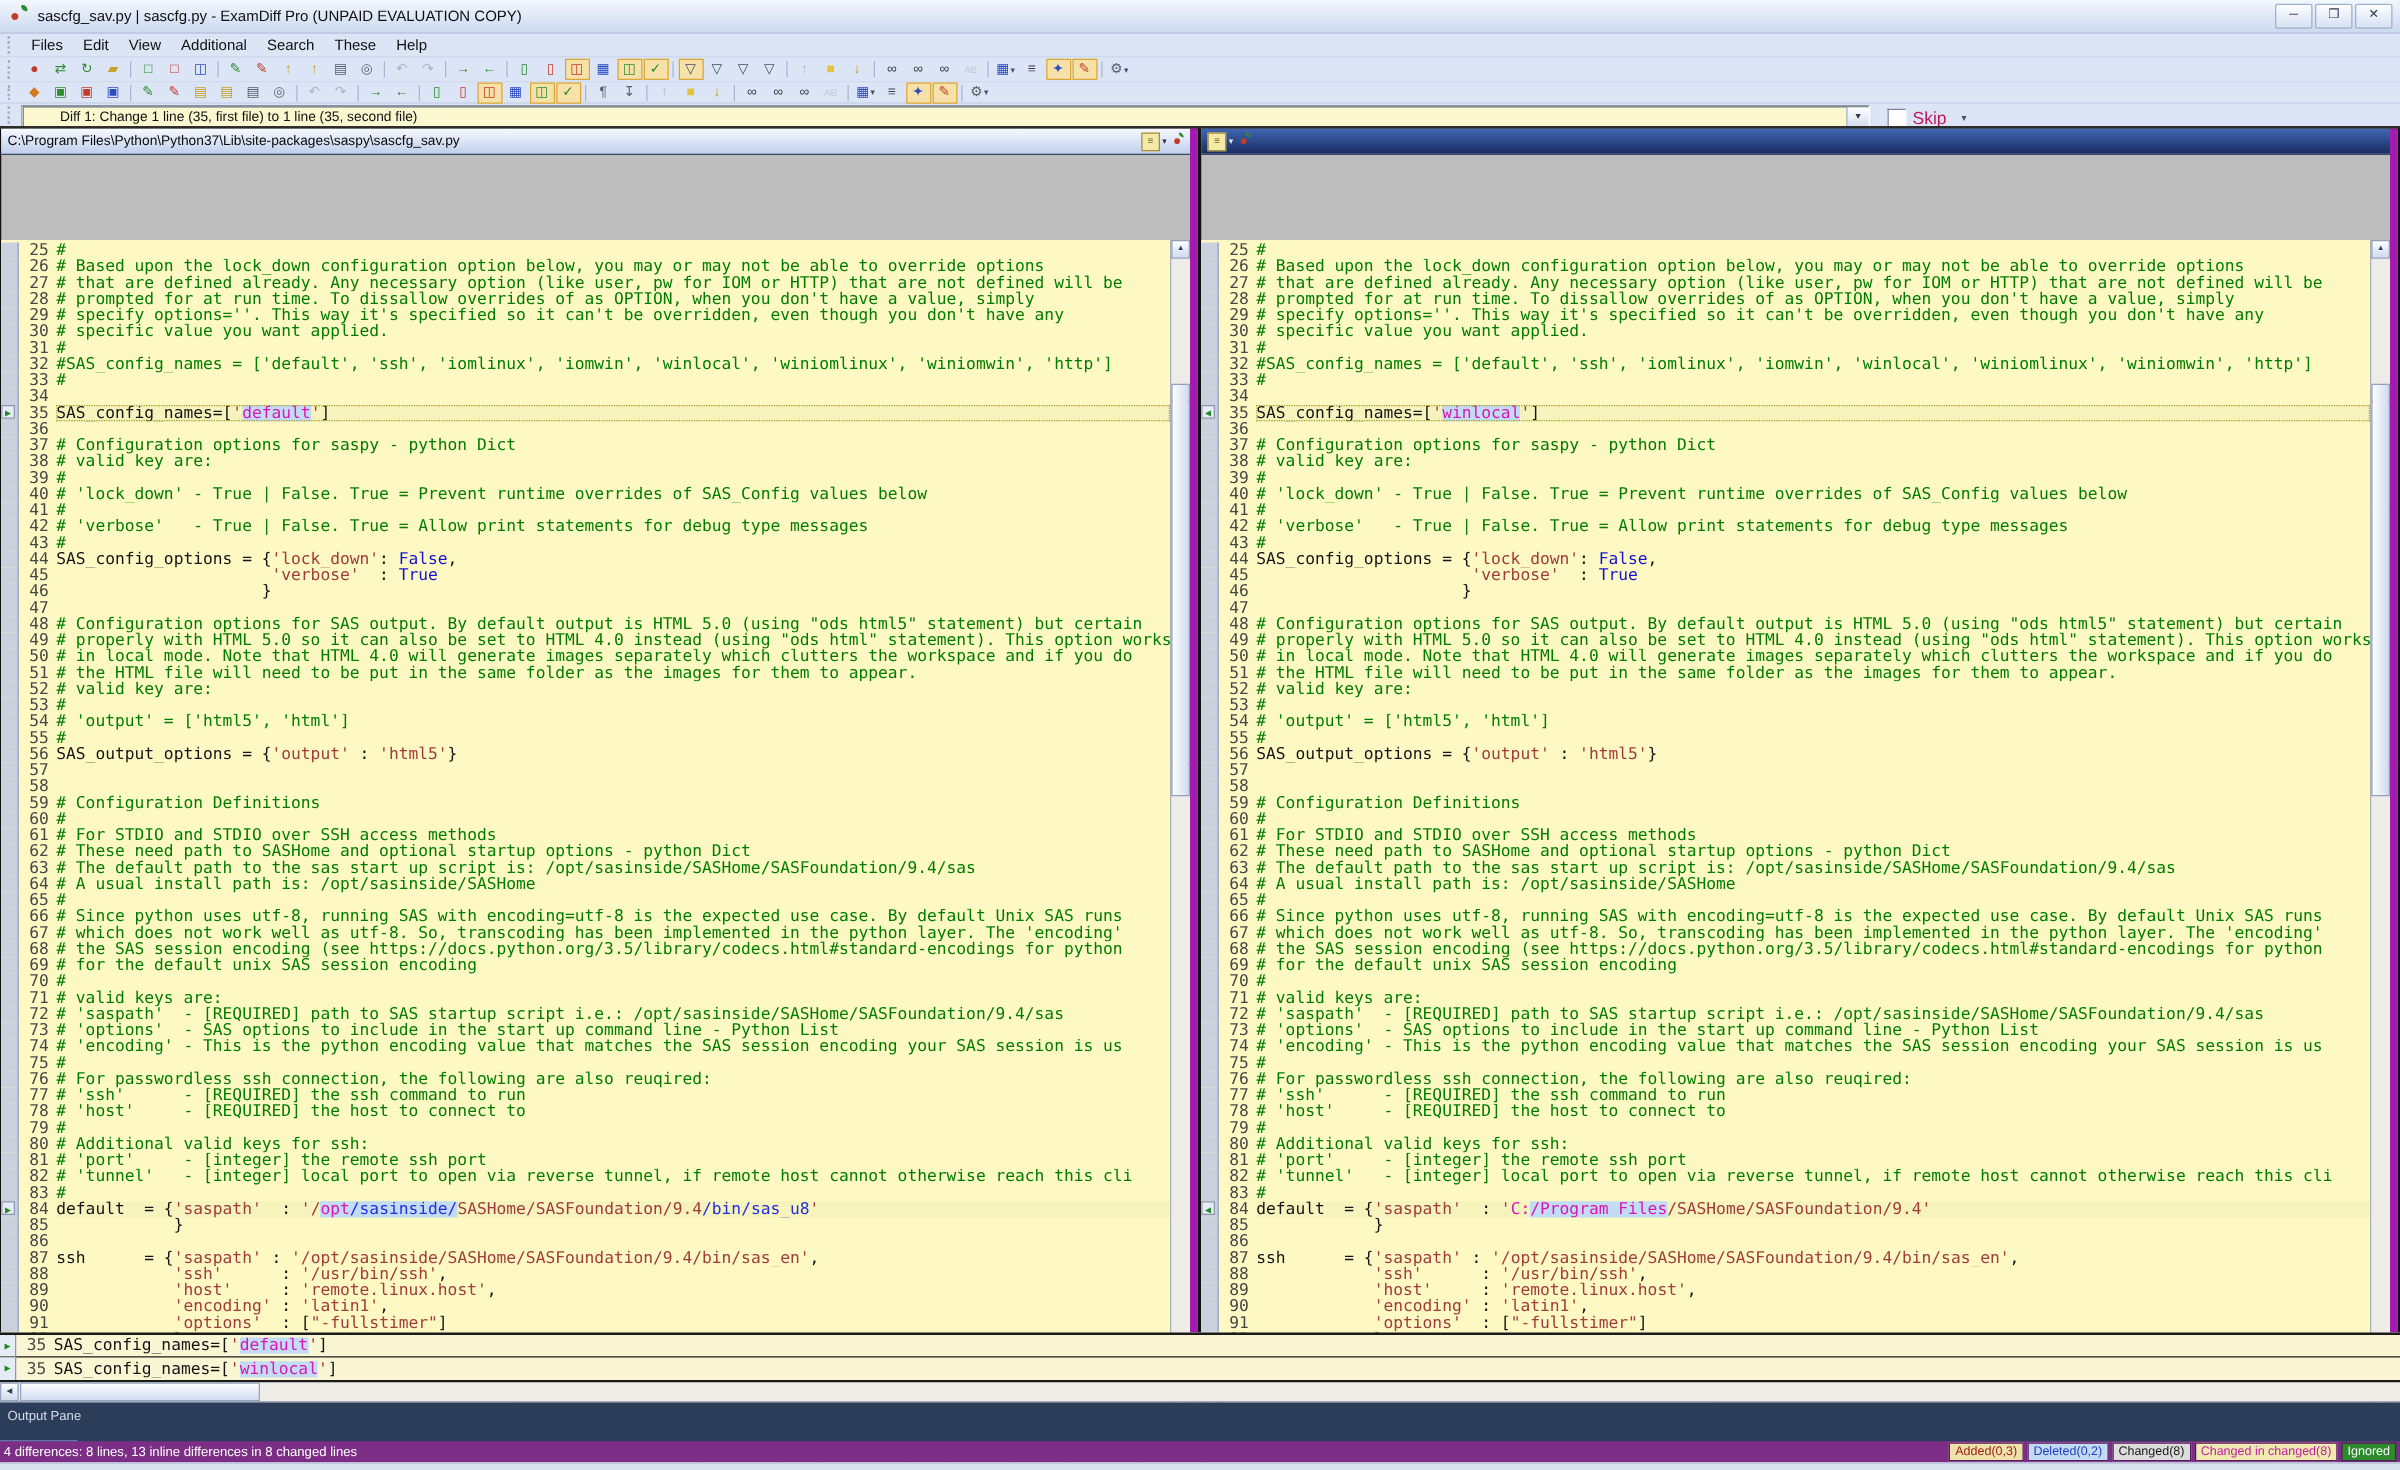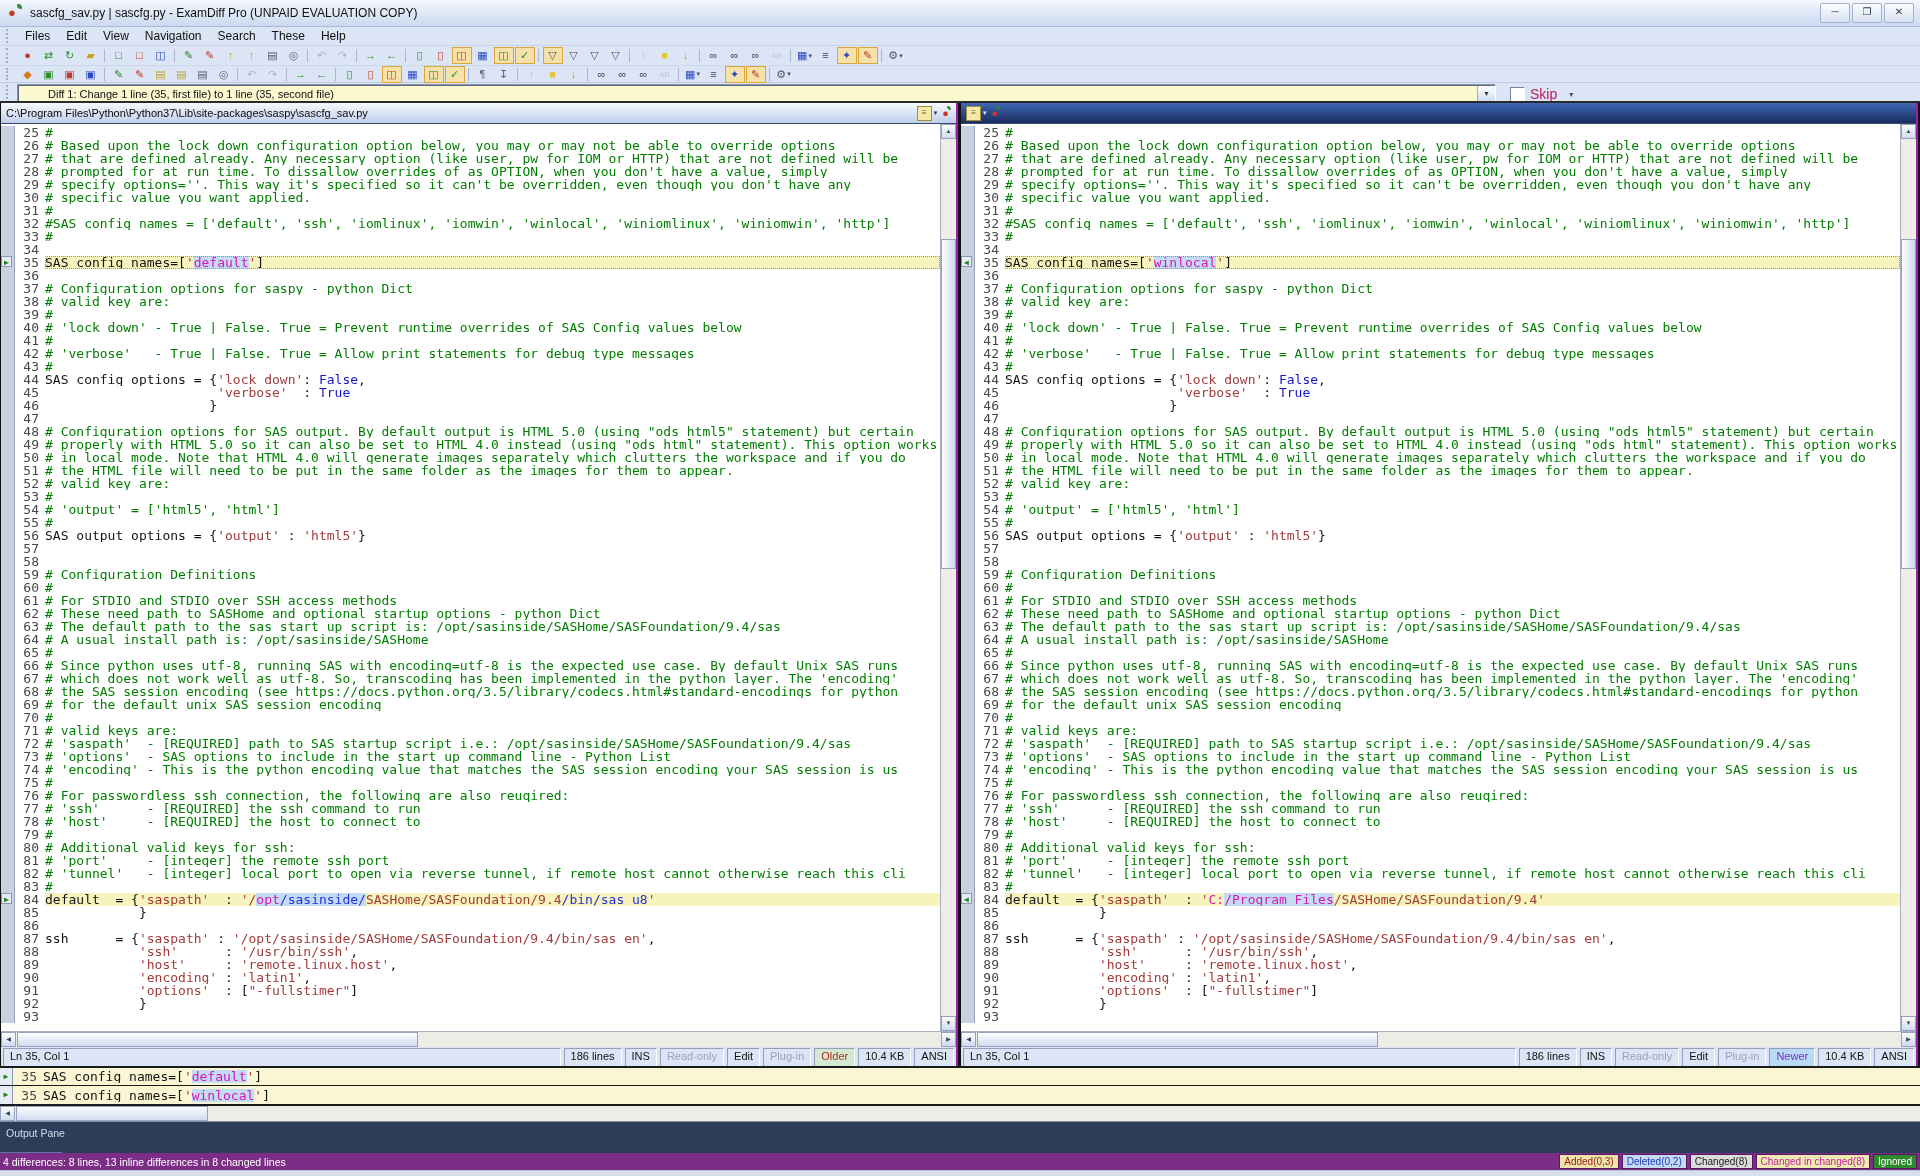--- a/index.html
+++ b/index.html
@@ -44,35 +44,35 @@
             box-shadow:inset 1px 1px 0 #59central;}
   .skip-wrap{display:flex;align-items:center;gap:5px;margin-left:14px;}
   .skip-label{font-size:14px;color:#be185d;}
   .bar-dd{font-size:8px;color:#44506a;margin-left:12px;}
 
   
   .panes{position:absolute;top:101px;left:0;width:1920px;height:965px;background:#111;
          border-top:2px solid #2a2a2a;box-sizing:border-box;display:flex;}
   .pane{width:958px;display:flex;flex-direction:column;background:#bdbdbd;}
   .pane+.pane{margin-left:2px;}
-  .pane{border-left:1px solid #111;border-right:2px solid #a21caf;box-sizing:border-box;}
+  .pane{border-left:1px solid #111;border-right:6px solid #a21caf;box-sizing:border-box;gap:20px;}
 
   .pane-header{height:20px;flex:none;display:flex;align-items:center;font-size:11px;padding:0 5px;
                border-bottom:1px solid #3a4a6a;}
   .pane-header.inactive{background:linear-gradient(#f6f9fe,#bfcfec);color:#0a0a0a;}
   .pane-header.active{background:linear-gradient(#4066b2,#182c60);color:#fff;}
   .hdr-path{flex:1;white-space:nowrap;overflow:hidden;}
   .hdr-file-icon{width:13px;height:13px;background:#f5e9a8;border:1px solid #a38d3c;font-size:8px;line-height:12px;text-align:center;color:#7a6520;}
   .hdr-dd{font-size:7px;margin:0 5px 0 2px;}
   .hdr-logo{font-size:11px;color:#c43a28;position:relative;margin-right:2px;}
   .hdr-logo::after{content:"";position:absolute;right:-2px;top:-1px;width:4px;height:4px;background:#2e8b2e;border-radius:0 4px 0 4px;}
   .pane-header.inactive .hdr-dd{color:#334;}
   .pane-header.active .hdr-dd{color:#dfe6f4;}
 
-  .pane-body{position:relative;flex:none;height:907px;background:#ffffff;overflow:hidden;}
+  .pane-body{position:relative;flex:none;height:907px;background:#fef9c3;overflow:hidden;margin-top:48px;}
   .code-area{position:absolute;top:0;left:0;right:16px;bottom:0;overflow:hidden;padding-top:2px;
              font-family:"DejaVu Sans Mono",monospace;font-size:13px;line-height:13px;}
   .code-line{display:flex;height:13px;}
   .ml{width:13px;flex:none;background:#c9d0de;border-right:1px solid #99a3b8;position:relative;}
   .mk{position:absolute;left:0;top:0;width:11px;height:11px;font-size:8px;line-height:11px;text-align:center;
       color:#1f8a1f;background:#e6ecf6;border:1px solid #8d97ad;box-sizing:border-box;}
   .ln{width:30px;flex:none;text-align:right;padding-right:6px;color:#474747;box-sizing:border-box;}
   .lc{flex:1;white-space:pre;overflow:hidden;color:#141414;}
   .chg .lc{background:#f7f3bc;}
   .cur .lc{outline:1px dotted #ab9a1f;outline-offset:-1px;}
@@ -148,21 +148,21 @@
         <span class="win-btn">❐</span>
         <span class="win-btn">✕</span>
       </div>
   </div>
 
   <div class="menubar">
     <span class="grip"></span>
   <div class="menu-item">Files</div>
       <div class="menu-item">Edit</div>
       <div class="menu-item">View</div>
-      <div class="menu-item">Navigation</div>
+      <div class="menu-item">Additional</div>
       <div class="menu-item">Search</div>
       <div class="menu-item">These</div>
       <div class="menu-item">Help</div>
     </div>
 
   <div class="toolbar tb-row1">
     <span class="grip"></span>
     <div style="display:flex;align-items:center;">
         <div class="tb-btn">
           <span class="tb-g" style="color: rgb(196, 58, 40);">●</span>

